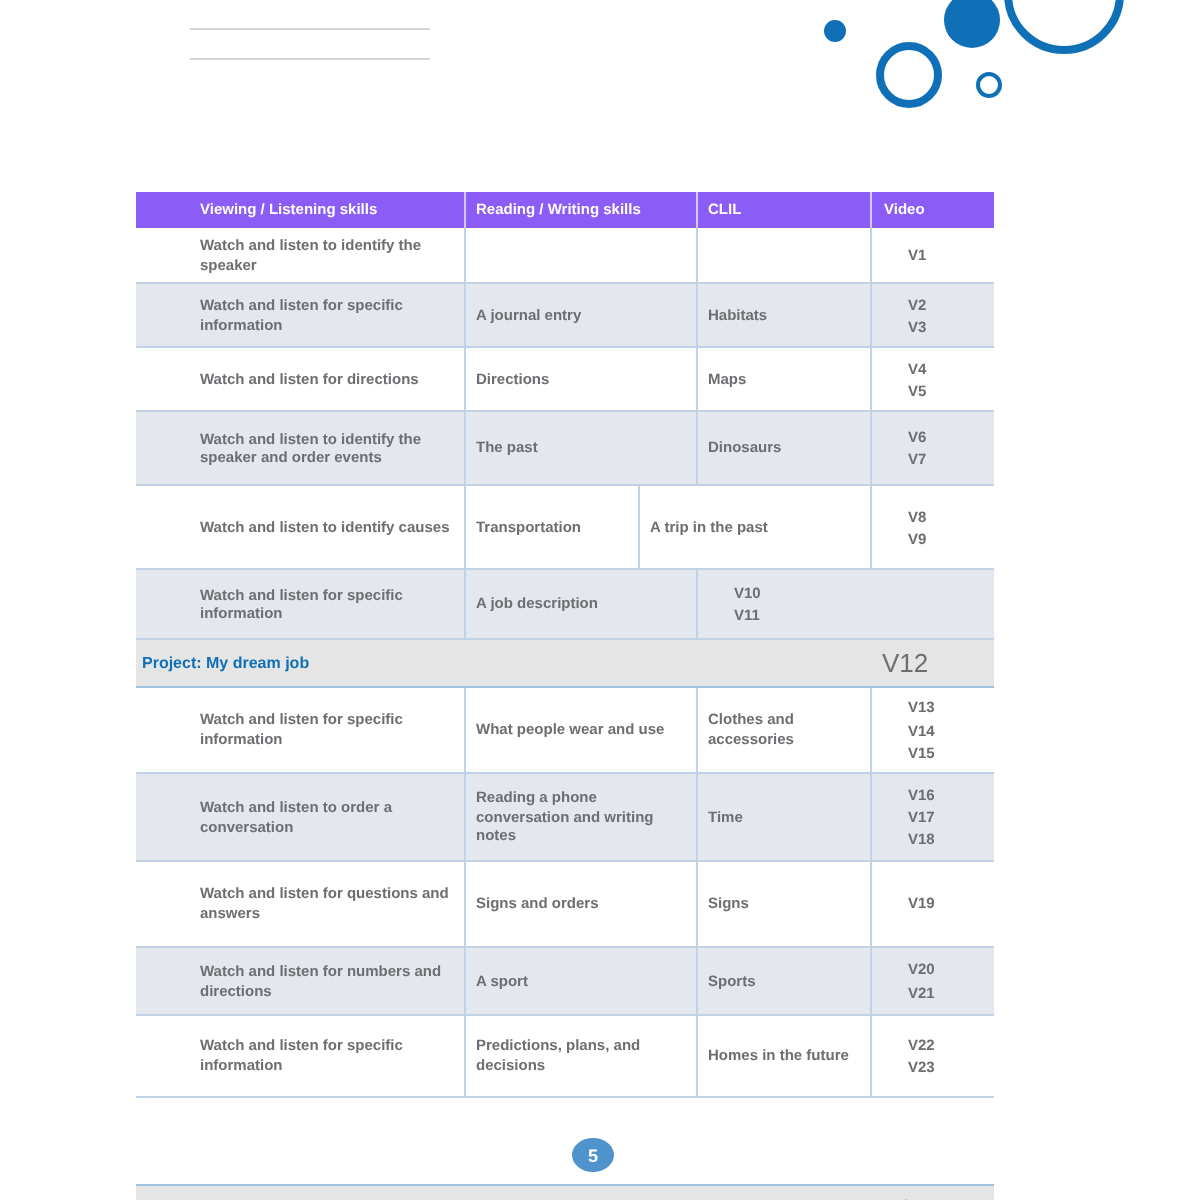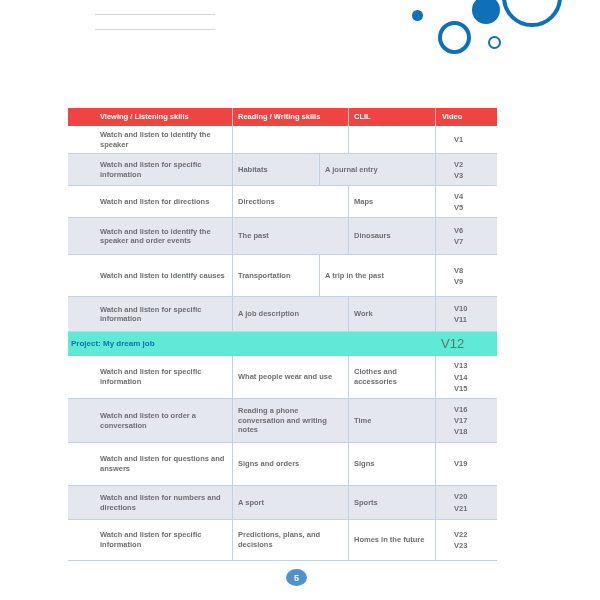--- a/index.html
+++ b/index.html
@@ -10,36 +10,36 @@
   
   .topline { position:absolute; height:1px; background:#d6d6d6; }
   
   .circle { position:absolute; border-radius:50%; box-sizing:border-box; }
   .circle.filled { background:#0f70b7; }
   .circle.ring { border:4px solid #0f70b7; background:transparent; }
   .circle.ring.thin { border-width:2px; }
 
   
   .stable { position:absolute; left:68px; top:96px; width:429px; }
-  .thead { display:flex; background:#ef4444; min-height:16px;margin-top:12px; }
+  .thead { display:flex; background:#8b5cf6; min-height:16px; }
   .thead .cell { color:#ffffff; font-weight:bold; font-size:7.5px; }
   .thead .c2, .thead .c3, .thead .c4 { border-left:1px solid rgba(255,255,255,0.65); }
 
   .row { display:flex; border-bottom:1px solid #c2d2e6; font-size:7.5px; color:#6d6e71; background:#ffffff;font-weight:bold; }
   .row.shaded { background:#e5e7ee; }
   .cell { display:flex; align-items:center; box-sizing:border-box; padding:4px 5px; line-height:1.3; }
   .c1 { width:164px; padding-left:32px; }
   .c2 { width:116px; }
   .c3 { width:87px; }
   .c4 { width:62px; padding-left:6px; }
   .row .c2, .row .c3, .row .c4 { border-left:1px solid #c2d2e6; }
   .video { white-space:pre-line; line-height:1.5;padding-left:18px; }
 
   
-  .srow { display:flex; align-items:center; border-bottom:1px solid #9fc0de; background:#5eead4; }
+  .srow { display:flex; align-items:center; border-bottom:1px solid #9fc0de; background:#e5e5e5; }
   .srow .labelcell { width:367px; box-sizing:border-box; padding:4px 5px 4px 3px; color:#0f70b7; font-weight:bold; font-size:8px; }
   .srow .videocell { width:62px; box-sizing:border-box; padding:4px 5px 4px 6px; color:#6d6e71; font-size:13px; white-space:pre-line; }
   .srow.assessment { border-top:1px solid #9fc0de;margin-top:30px; }
   .spacer { height:13px; background:#ffffff; }
 
   
   .pagenum {
     position:absolute; left:286px; top:569px; width:21px; height:17px;
     background:#4f93cd; border-radius:50%;
     display:flex; align-items:center; justify-content:center;
@@ -71,22 +71,22 @@
 
     <div class="row" style="min-height:26px">
       <div class="cell c1">Watch and listen to identify the speaker</div>
       <div class="cell c2"></div>
       <div class="cell c3"></div>
       <div class="cell c4 video">V1</div>
     </div>
 
     <div class="row shaded" style="min-height:31px">
       <div class="cell c1">Watch and listen for specific information</div>
+      <div class="cell c2">A journal entry</div>
       <div class="cell c3">Habitats</div>
-      <div class="cell c2">A journal entry</div>
       <div class="cell c4 video">V2
 V3</div>
     </div>
 
     <div class="row" style="min-height:31px">
       <div class="cell c1">Watch and listen for directions</div>
       <div class="cell c2">Directions</div>
       <div class="cell c3">Maps</div>
       <div class="cell c4 video">V4
 V5</div>
@@ -104,21 +104,20 @@
       <div class="cell c1">Watch and listen to identify causes</div>
       <div class="cell c3">Transportation</div>
       <div class="cell c2">A trip in the past</div>
       <div class="cell c4 video">V8
 V9</div>
     </div>
 
     <div class="row shaded" style="min-height:34px">
       <div class="cell c1">Watch and listen for specific information</div>
       <div class="cell c2">A job description</div>
-      <div class="cell c3">Work</div>
       <div class="cell c4 video">V10
 V11</div>
     </div>
 
     <div class="srow" style="min-height:18px">
       <div class="labelcell">Project: My dream job</div>
       <div class="videocell">V12</div>
     </div>
 
     <div class="row" style="min-height:38px">

